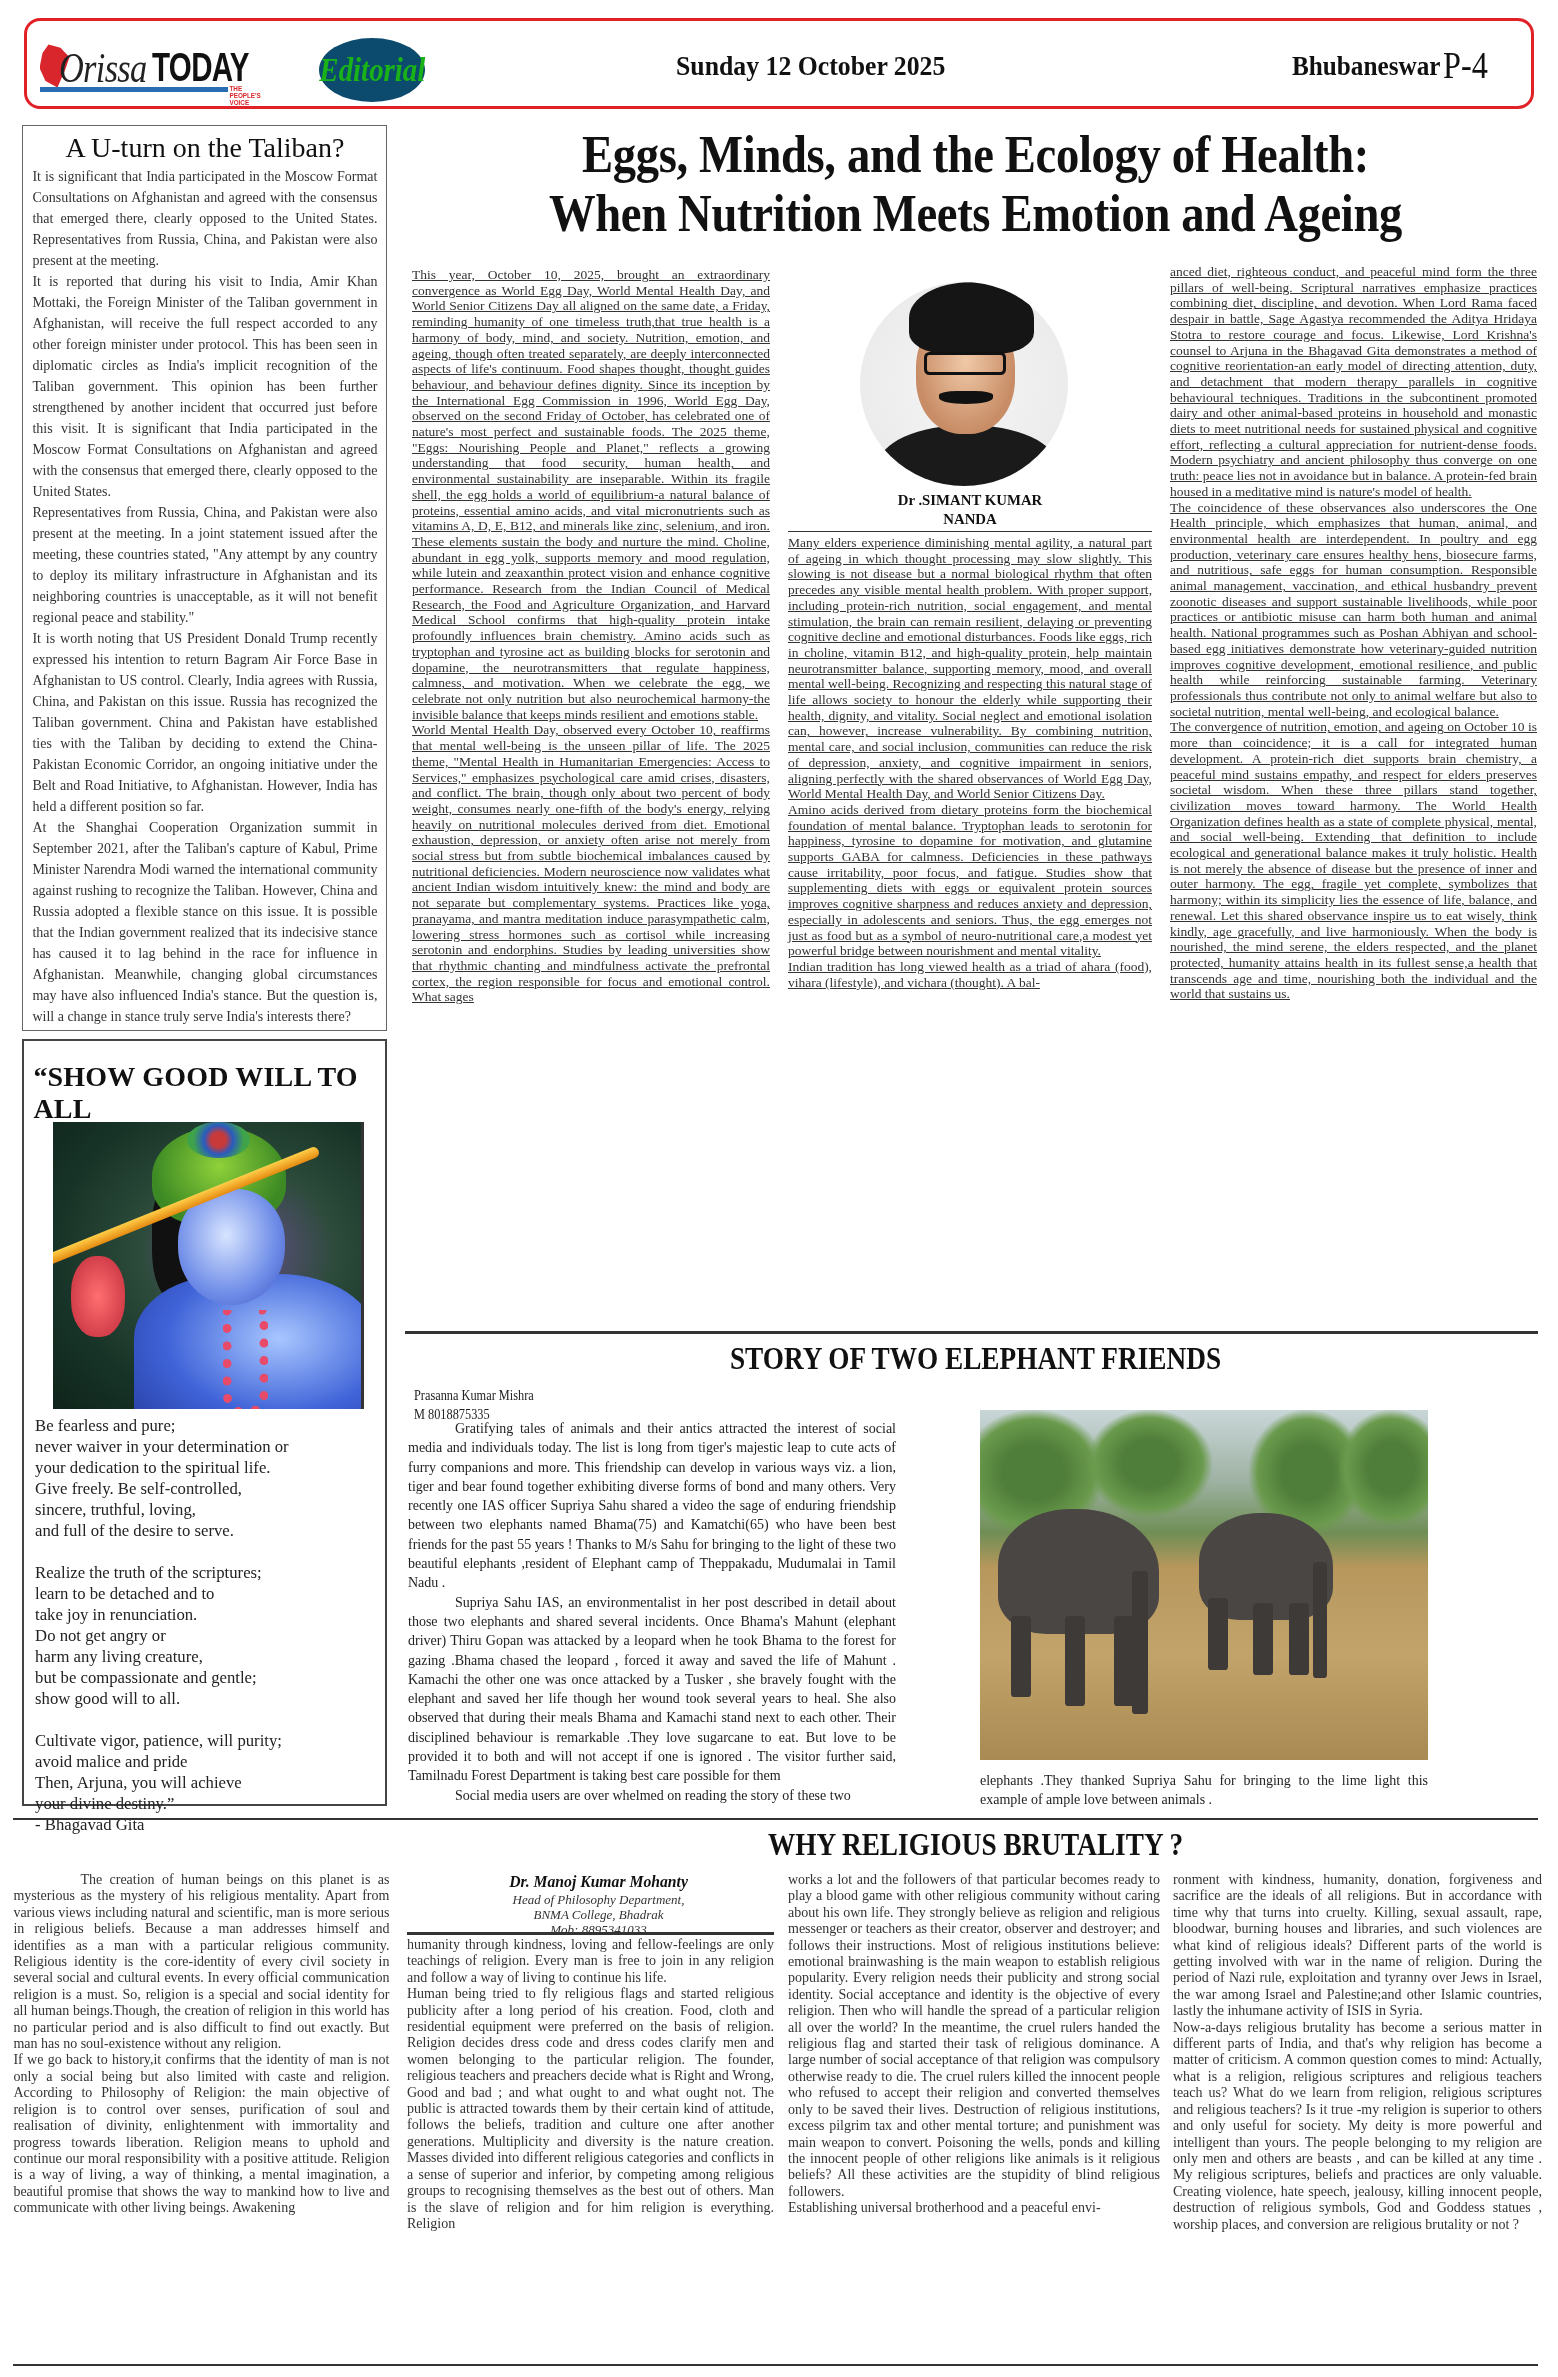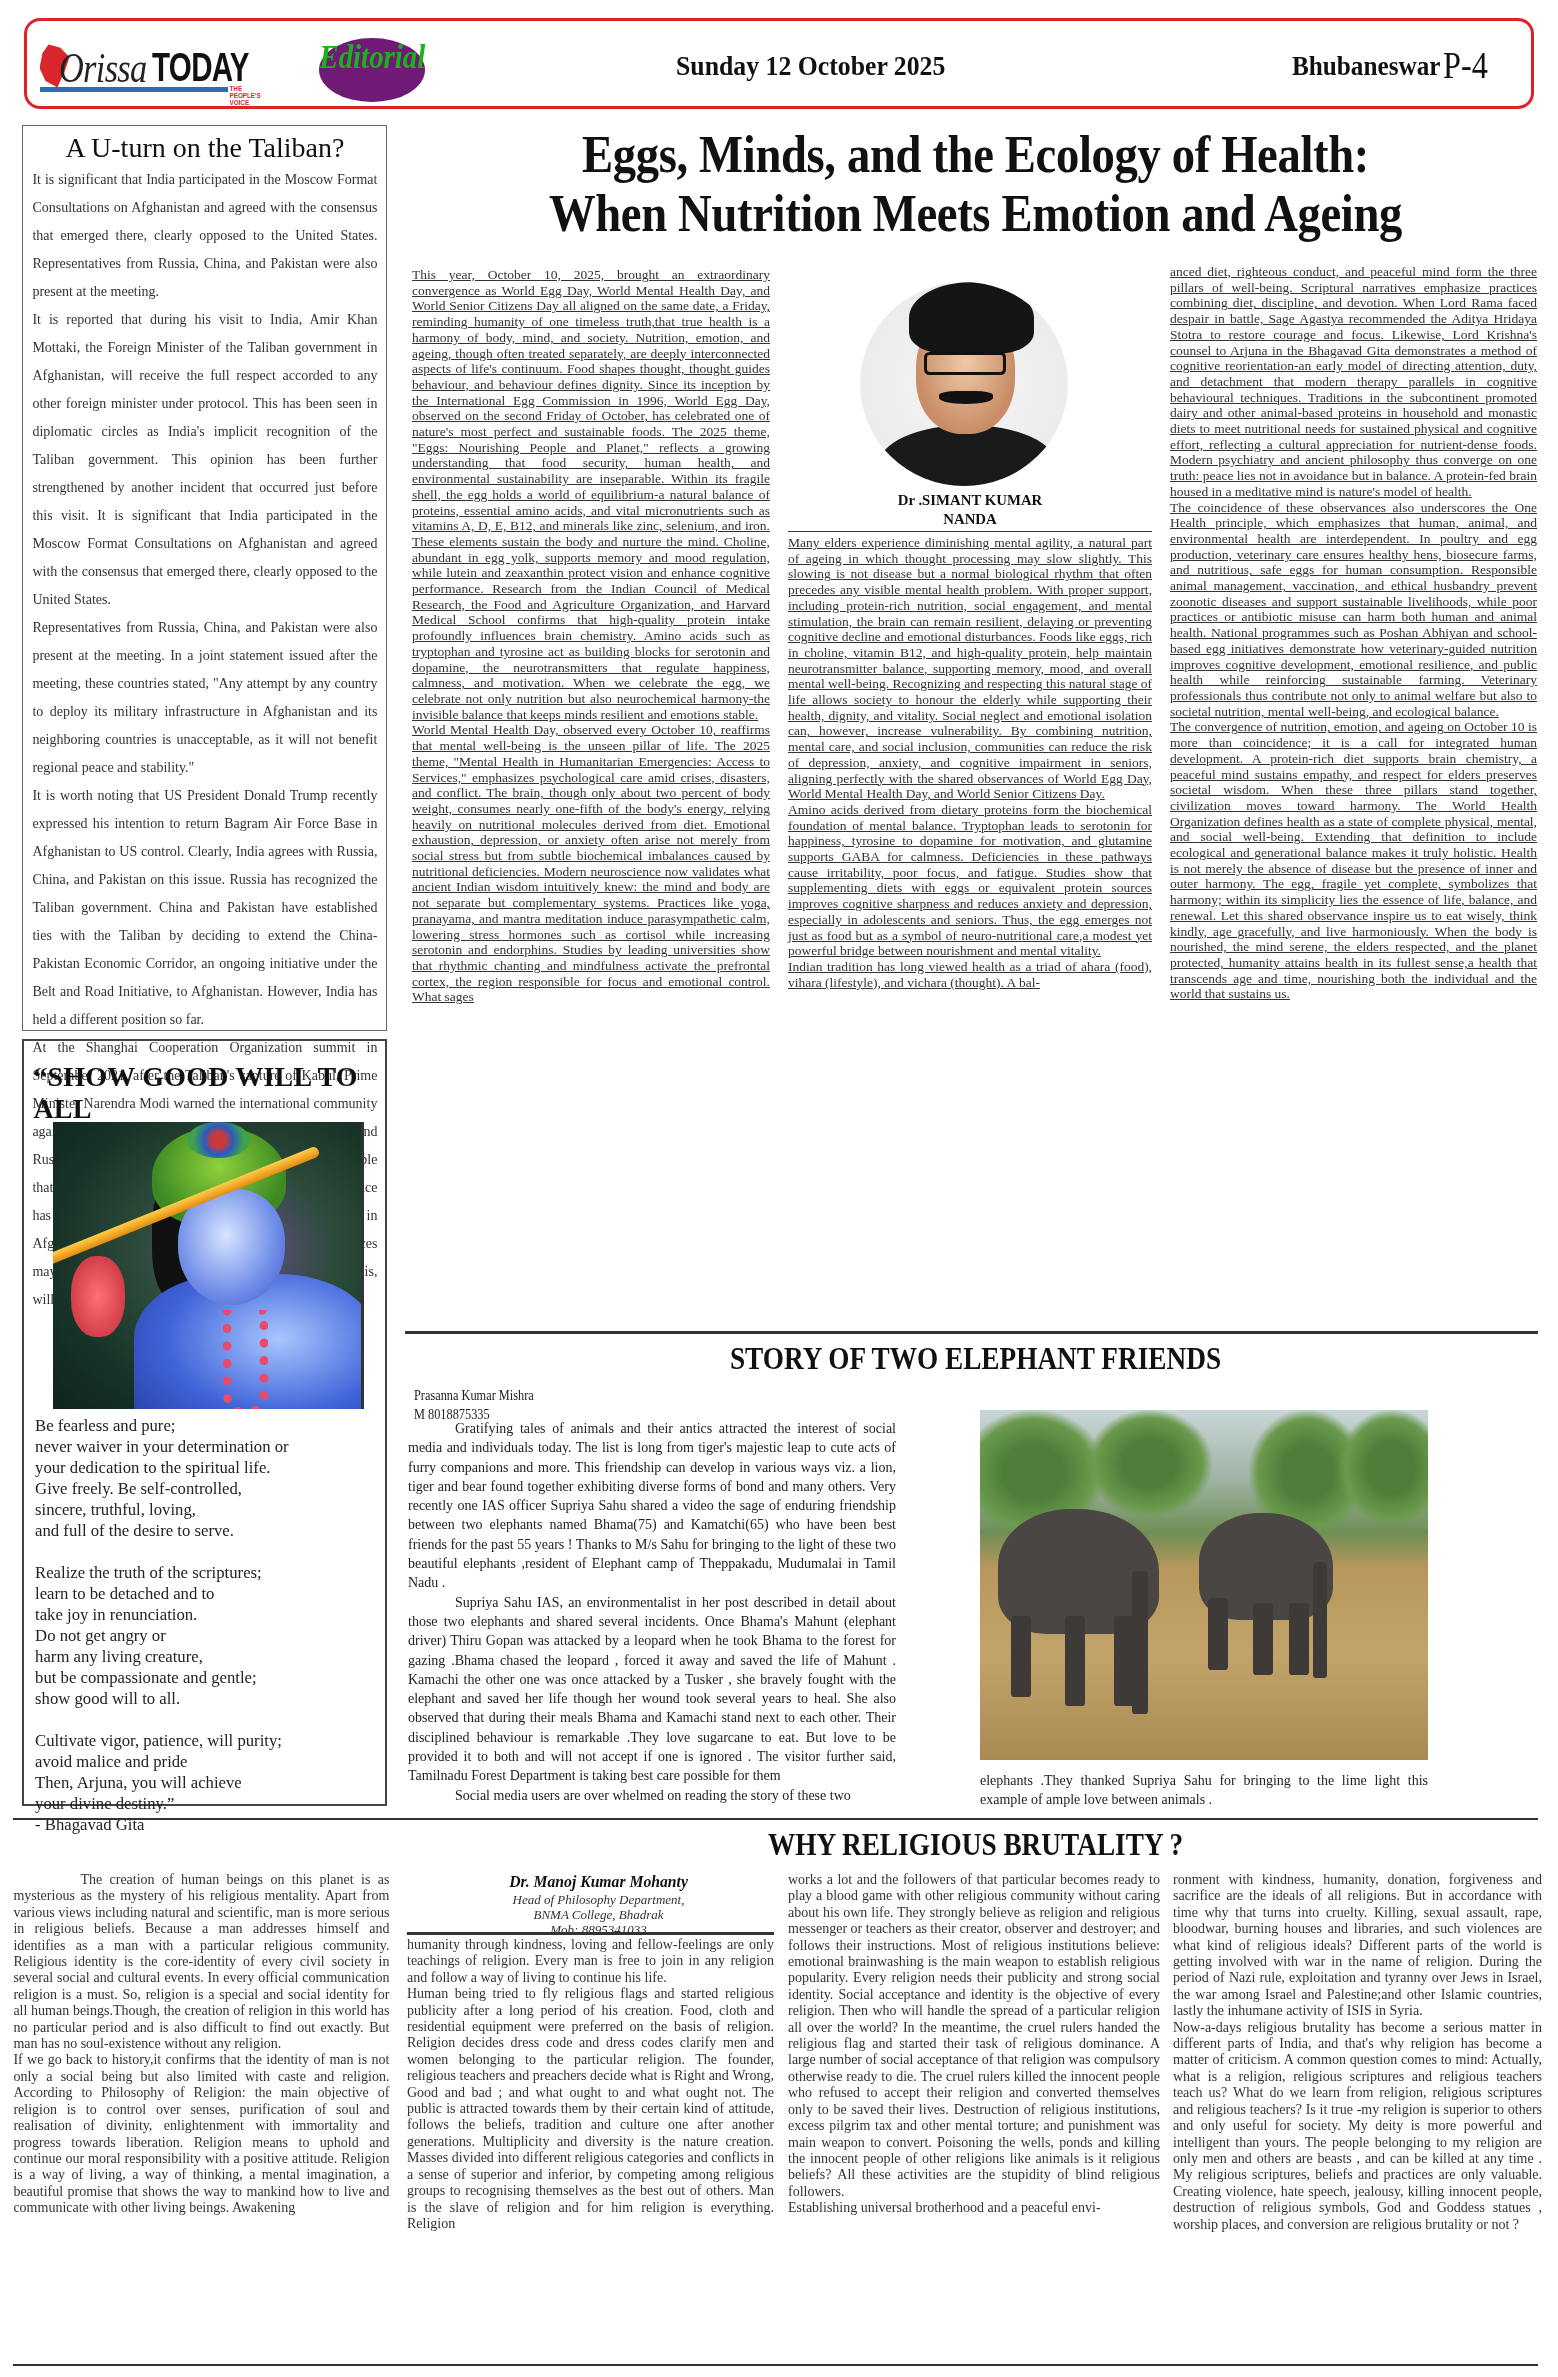--- a/index.html
+++ b/index.html
@@ -7,31 +7,31 @@
   body { position: relative; height: 2377px; font-family: "Liberation Serif", "DejaVu Serif", serif; color: #222; overflow: hidden; }
 
   
   .masthead { position: absolute; left: 24px; top: 18px; width: 1510px; height: 91px; border: 3.6px solid #e02127; border-radius: 16px; }
   .logo { position: absolute; left: 12.5px; top: 18px; width: 233px; height: 56px; }
   .logo .map { position: absolute; left: 0; top: 5.4px; width: 30px; height: 43px; background: #d9262c; clip-path: polygon(30% 0, 70% 8%, 100% 30%, 85% 60%, 60% 100%, 20% 85%, 0 55%, 10% 20%); }
   .logo .orissa { position: absolute; left: 19.7px; top: 3.6px; font-style: italic; font-size: 43px; color: #222; font-family: "Liberation Serif", serif; letter-spacing: -0.9px; transform: scaleX(0.8); transform-origin: left; }
   .logo .today { position: absolute; left: 112px; top: 5.4px; font-weight: bold; font-size: 41px; color: #111; font-family: "Liberation Sans", sans-serif; transform: scaleX(0.72); transform-origin: left; letter-spacing: -0.9px; }
   .logo .bar { position: absolute; left: 0; top: 48px; width: 188px; height: 4.5px; background: #2a6db3; }
   .logo .tag { position: absolute; left: 190px; top: 46px; font-size: 6.3px; color: #d9262c; font-weight: bold; font-family: "Liberation Sans", sans-serif; }
-  .editorial-badge { position: absolute; left: 292px; top: 17px; width: 106px; height: 64px; background: #701a75; border-radius: 50%; display: flex; align-items: flex-start; justify-content: center; }
+  .editorial-badge { position: absolute; left: 292px; top: 17px; width: 106px; height: 64px; background: #0c4a6e; border-radius: 50%; display: flex; align-items: center; justify-content: center; }
   .editorial-badge span { color: #19b219; font-style: italic; font-weight: bold; font-size: 34px; transform: scaleX(0.85); font-family: "Liberation Serif", serif; }
   .dateline { position: absolute; left: 649px; top: 29px; font-weight: bold; font-size: 28px; color: #111; transform: scaleX(0.92); transform-origin: left; }
   .city { position: absolute; left: 1265px; top: 29px; font-weight: bold; font-size: 28px; color: #111; transform: scaleX(0.9); transform-origin: left; }
   .pageno { position: absolute; left: 1416px; top: 22.4px; font-size: 38px; color: #111; transform: scaleX(0.85); transform-origin: left; }
 
   
   .box { position: absolute; border: 1.8px solid #666; }
   .taliban { left: 22.4px; top: 125px; width: 365px; height: 906px; padding: 7.2px 9px; }
   .taliban h2 { font-weight: normal; font-size: 28px; text-align: center; color: #111; line-height: 30px; margin-bottom: 2.7px; }
-  .taliban p { font-size: 14px; line-height: 28px; text-align: justify; color: #333; }
+  .taliban p { font-size: 14px; line-height: 21px; text-align: justify; color: #333; }
   .gita { left: 22.4px; top: 1039px; width: 365px; height: 767px; border: 2.7px double #444; padding: 0 9px; }
   .gita h3 { font-weight: bold; font-size: 28px; text-align: left; margin-top: 19.7px; color: #111; letter-spacing: 0.2px; }
   .krishna { position: absolute; left: 29px; top: 81px; width: 311px; height: 287px; background: radial-gradient(ellipse at 60% 45%, #6a4f8f 0%, #2c4b3a 38%, #173327 70%, #0f241a 100%); overflow: hidden; border-right: 3.6px solid #333; }
   .krishna .turban { position: absolute; left: 99px; top: 4.5px; width: 134px; height: 99px; background: radial-gradient(ellipse at 50% 40%, #8fd13a, #3d8a24 70%); border-radius: 50% 50% 40% 40%; }
   .krishna .feather { position: absolute; left: 134px; top: 0px; width: 63px; height: 36px; background: radial-gradient(circle, #c83a3a 20%, #2a5bbf 40%, #3fa34a 70%); border-radius: 50%; }
   .krishna .face { position: absolute; left: 125px; top: 67px; width: 107px; height: 116px; background: radial-gradient(ellipse at 45% 40%, #d7e4ff, #6f8de8 60%, #3c55c4); border-radius: 45% 45% 50% 50%; }
   .krishna .hair { position: absolute; left: 99px; top: 54px; width: 54px; height: 125px; background: #111; border-radius: 40%; }
   .krishna .body { position: absolute; left: 81px; top: 152px; width: 242px; height: 161px; background: radial-gradient(ellipse at 60% 40%, #a8c6ff, #3f63d8 55%, #253a9c); border-radius: 40% 40% 0 0; }
   .krishna .flute { position: absolute; left: -9px; top: 134px; width: 296px; height: 10.7px; background: linear-gradient(#ffcf4a, #e58a10); transform: rotate(-22deg); transform-origin: left; border-radius: 5.4px; }
   .krishna .hand { position: absolute; left: 18px; top: 134px; width: 54px; height: 81px; background: radial-gradient(ellipse, #ff7070, #c12a3a); border-radius: 45%; }

